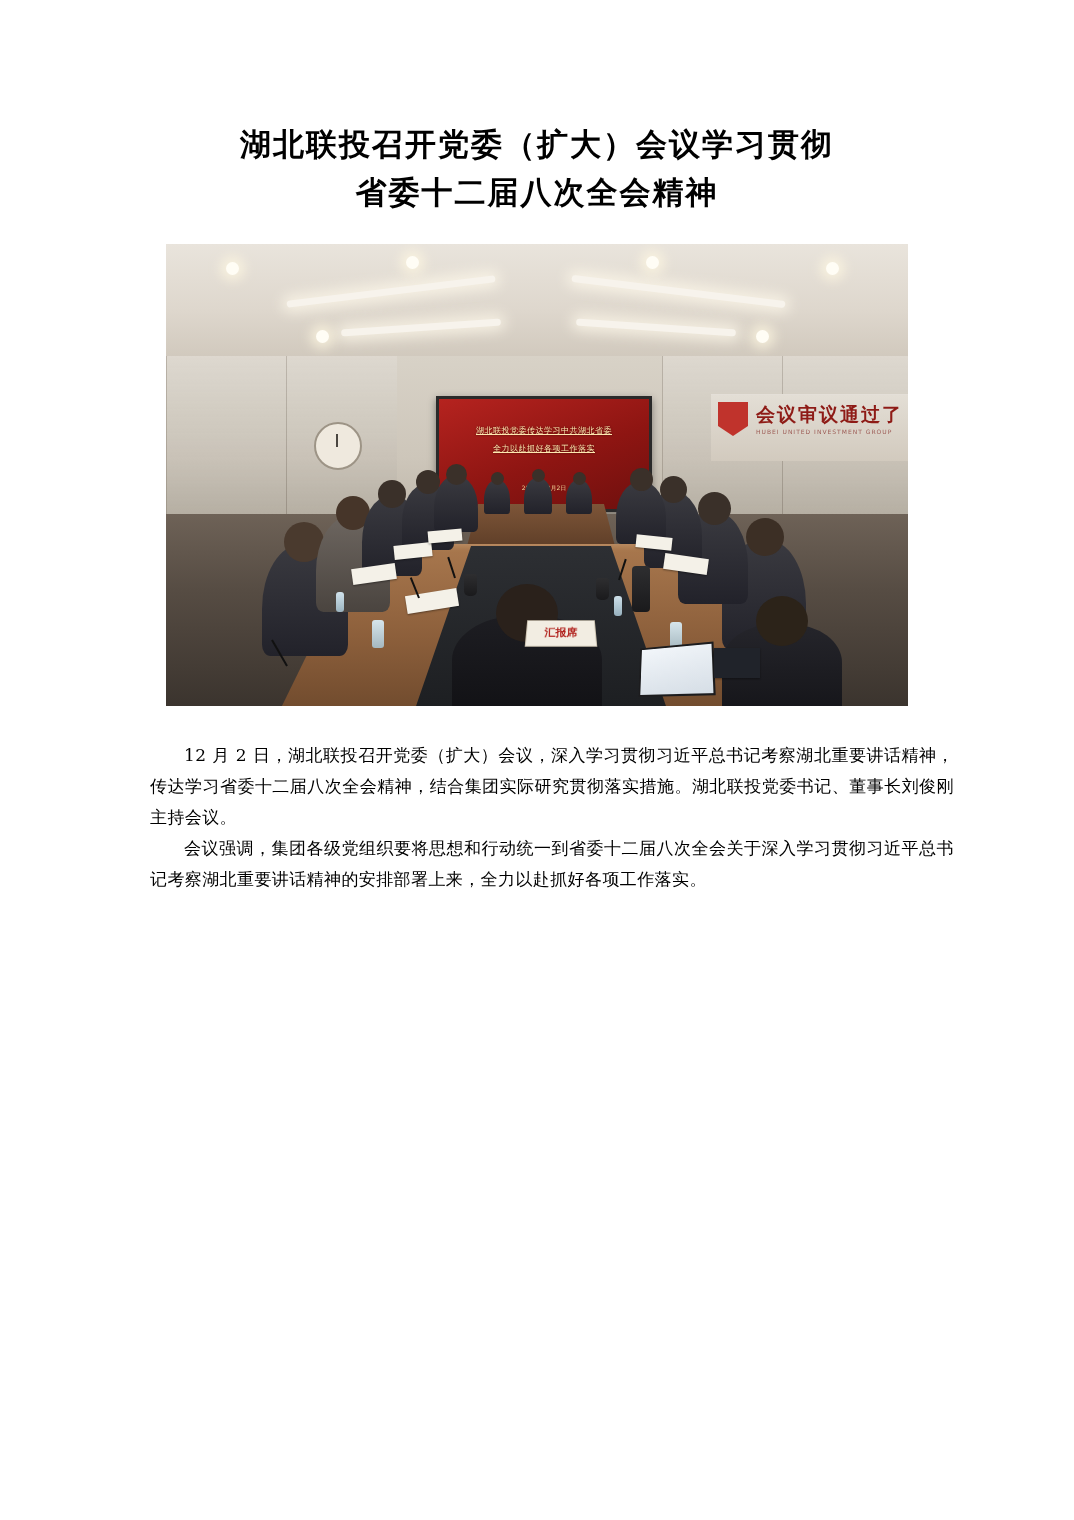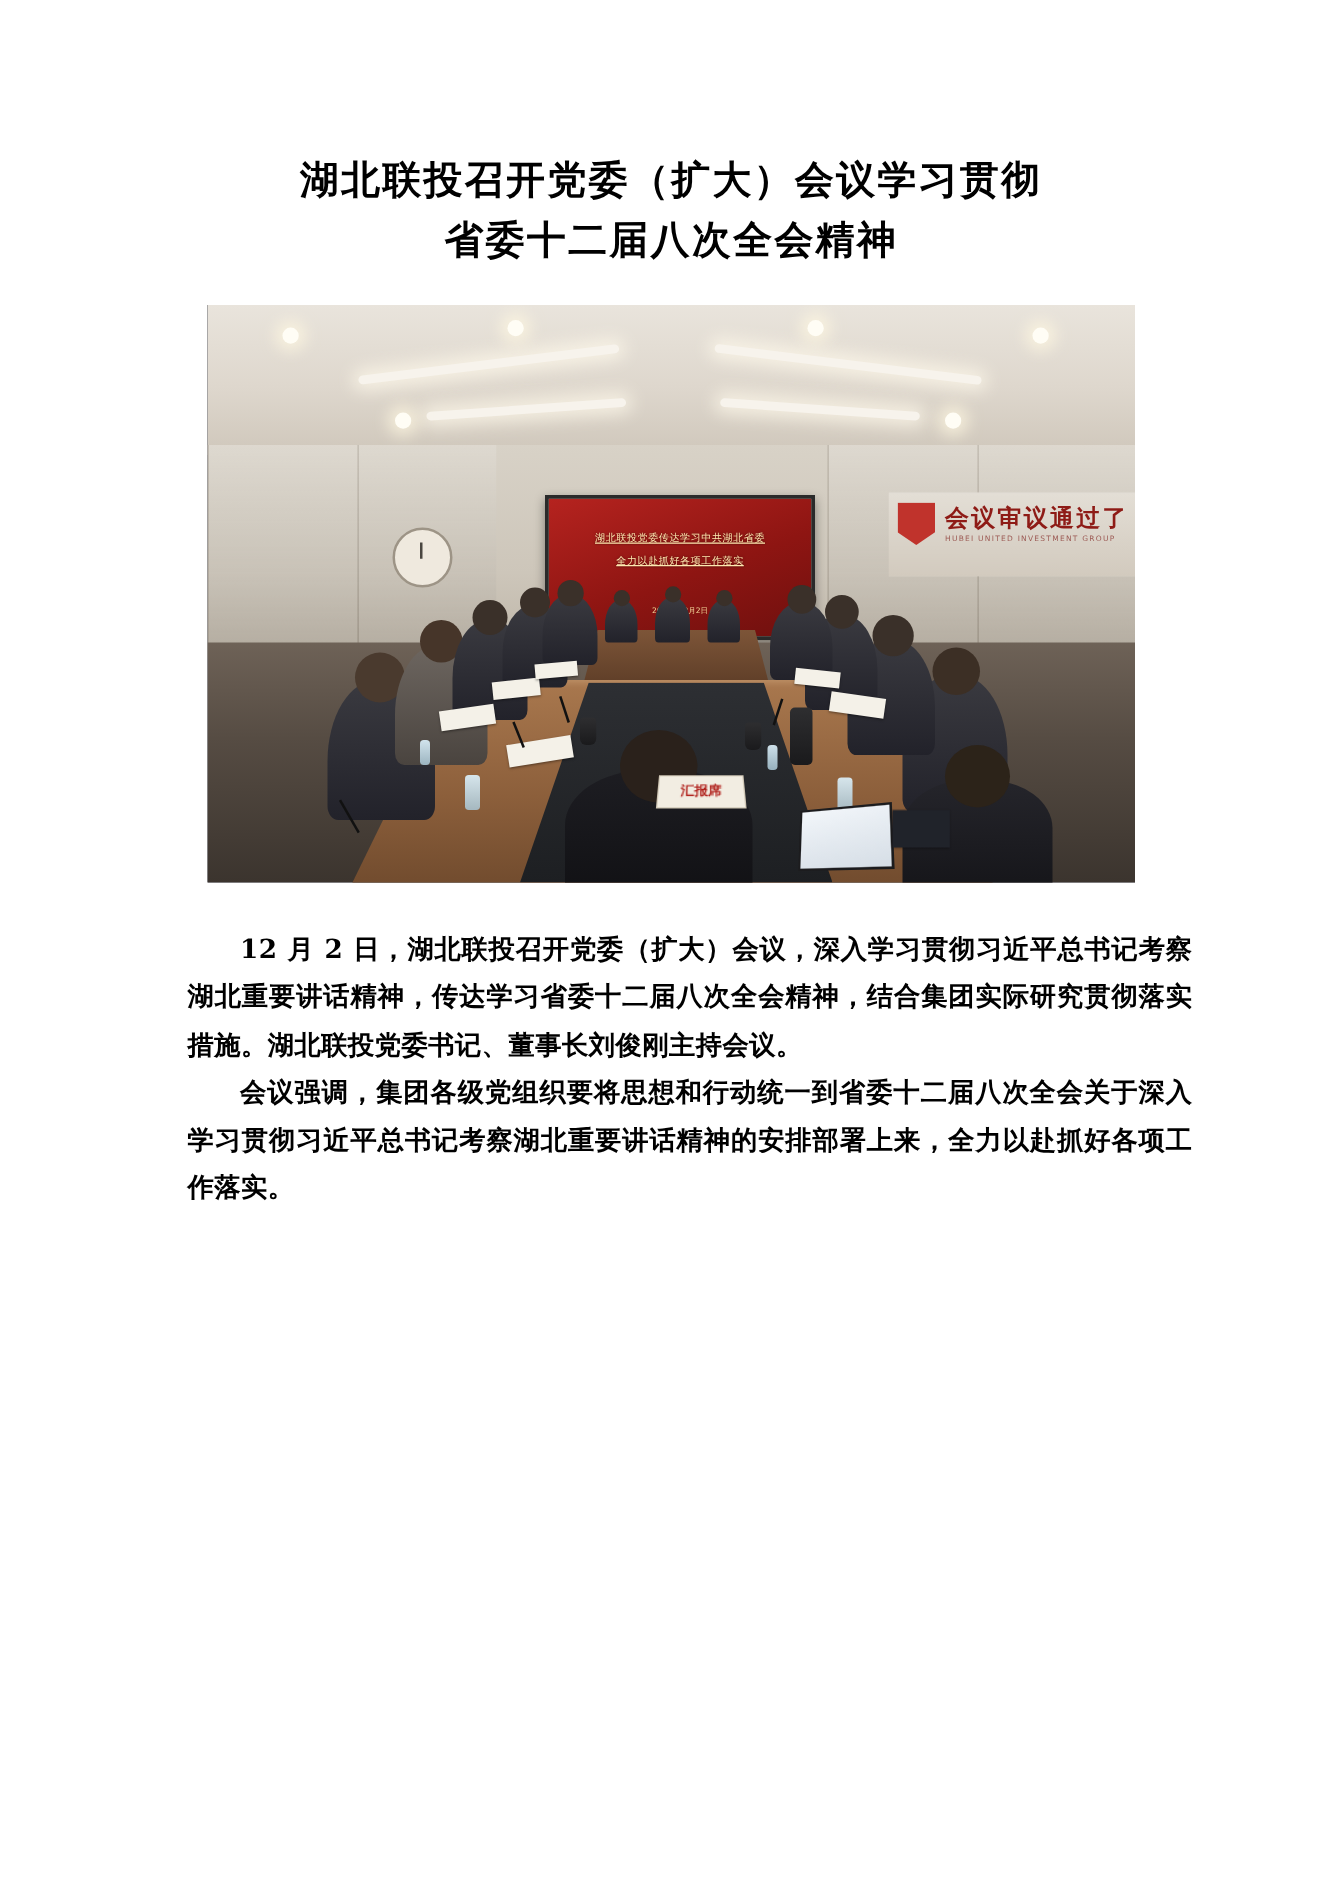--- a/index.html
+++ b/index.html
@@ -205,27 +205,26 @@
   }
   .laptop {
     position: absolute;
     width: 74px; height: 48px;
     background: linear-gradient(170deg, #f2f6fa 0%, #d6dee6 100%);
     border: 2px solid #1c1c1e;
     transform: perspective(200px) rotateX(12deg) rotateY(-16deg);
   }
   .body-text {
     margin: 34px 120px 0 150px;
-    font-size: 21px;
+    font-size: 17px;
     line-height: 1.82;
     text-align: justify;
     text-justify: inter-ideograph;
     letter-spacing: 0.4px;
     font-family: "DejaVu Serif", "Liberation Serif", serif;
-    font-weight: bold;
   }
   .body-text p {
     margin: 0;
     text-indent: 2em;
   }
 </style>
 </head>
 <body>
 
 <div class="page">

